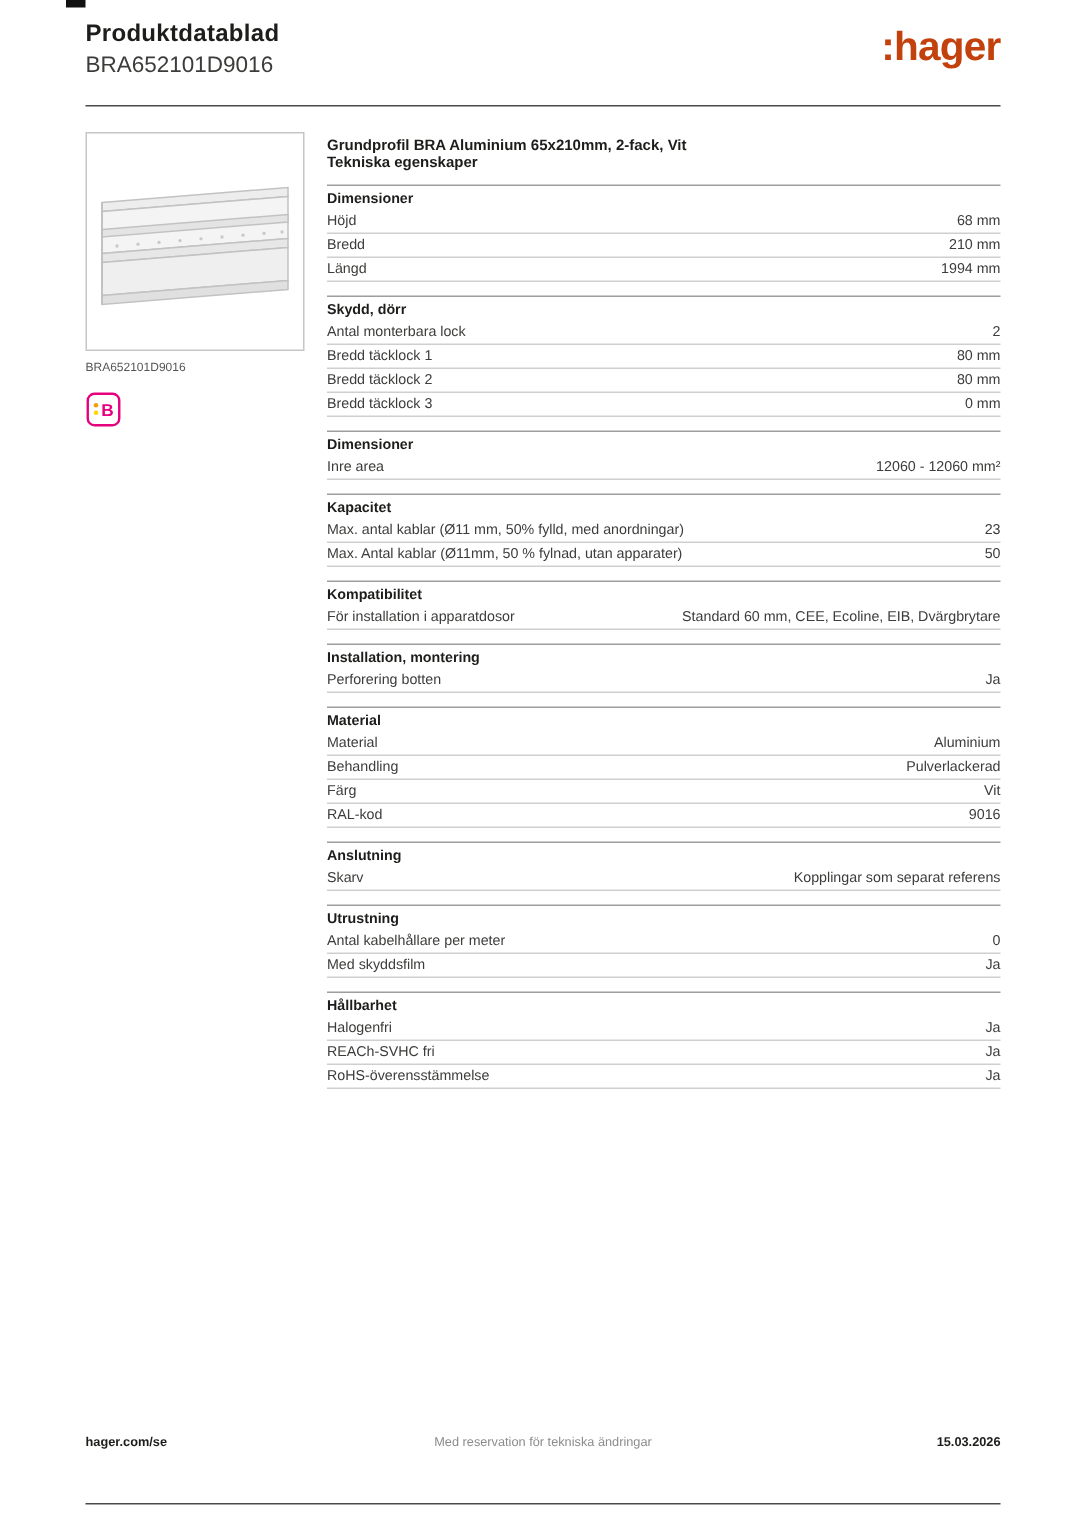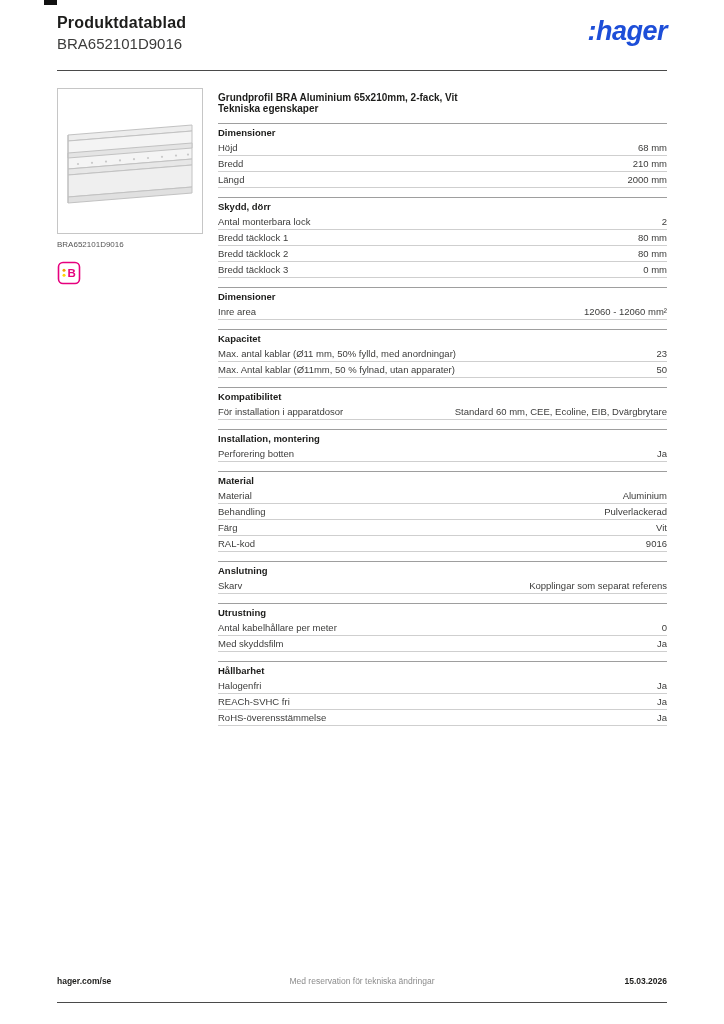--- a/index.html
+++ b/index.html
@@ -30,36 +30,36 @@
   .spec-section { border-top:1px solid #9e9e9e; margin-top:9px; }
   .spec-section-title { font-size:9.5px; font-weight:bold; color:#1d1d1b;
     line-height:11px; padding:3px 0 2px; }
   .spec-row { display:flex; justify-content:flex-end; align-items:baseline;
     font-size:9.5px; line-height:11px; padding:2px 0;
     border-bottom:1px solid #cfcfcf; white-space:nowrap; }
   .spec-label { color:#3c3c3b; }
   .spec-value { color:#3c3c3b; text-align:right; margin-left:auto; }
 
   .footer-rule { position:absolute; left:57px; right:57px; top:1002px; border-top:1px solid #4a4a4a; }
-  .footer { position:absolute; left:57px; right:57px; top:976px; font-size:8.5px; }
+  .footer { position:absolute; left:57px; right:57px; top:956px; font-size:8.5px; }
   .footer-left { font-weight:bold; color:#1d1d1b; }
   .footer-center { position:absolute; left:50%; transform:translateX(-50%); color:#8c8c8c; }
   .footer-right { position:absolute; right:0; font-weight:bold; color:#1d1d1b; }
 </style>
 </head>
 <body>
 
 <div class="page">
 
   <div class="crop-mark"></div>
 
   <header class="header">
     <div class="header-title">Produktdatablad</div>
     <div class="header-ref">BRA652101D9016</div>
-    <div class="logo" style="color: #1d4ed8; font-style: italic;"><span>:</span><span>hager</span></div>
+    <div class="logo" style="color: #c2410c;"><span>:</span><span>hager</span></div>
   </header>
   <div class="header-rule"></div>
 
   <aside class="left-col">
     <div class="product-image-box">
       <svg viewBox="0 0 132 120" width="132" height="120" aria-hidden="true">
         <g stroke="#c2c2c2" stroke-width="1">
           <polygon points="4,34 128,24 128,30 4,40" fill="#ededed"></polygon>
           <polygon points="4,40 128,30 128,58 4,68" fill="#f4f4f4"></polygon>
           <polygon points="4,52 128,42 128,47 4,57" fill="#e4e4e4"></polygon>
@@ -101,21 +101,21 @@
           <div class="spec-row">
             <span class="spec-label">Höjd</span>
             <span class="spec-value">68 mm</span>
           </div>
           <div class="spec-row">
             <span class="spec-label">Bredd</span>
             <span class="spec-value">210 mm</span>
           </div>
           <div class="spec-row">
             <span class="spec-label">Längd</span>
-            <span class="spec-value">2000 mm</span>
+            <span class="spec-value">1994 mm</span>
           </div>
         </div>
         <div class="spec-section">
           <div class="spec-section-title">Skydd, dörr</div>
           <div class="spec-row">
             <span class="spec-label">Antal monterbara lock</span>
             <span class="spec-value">2</span>
           </div>
           <div class="spec-row">
             <span class="spec-label">Bredd täcklock 1</span>

